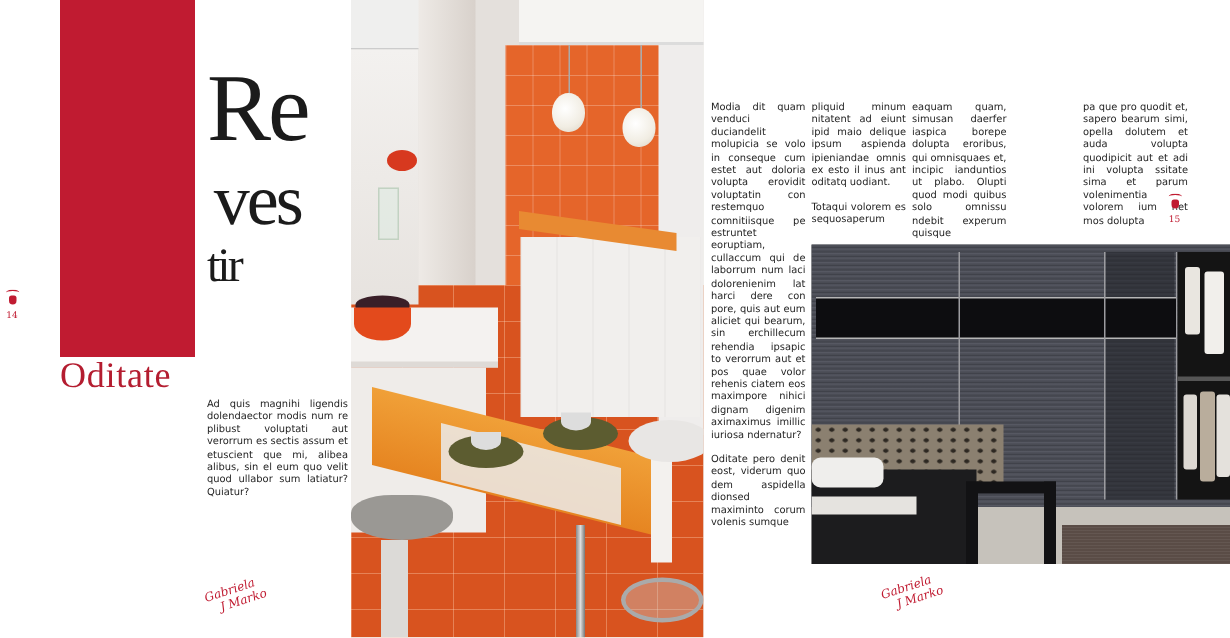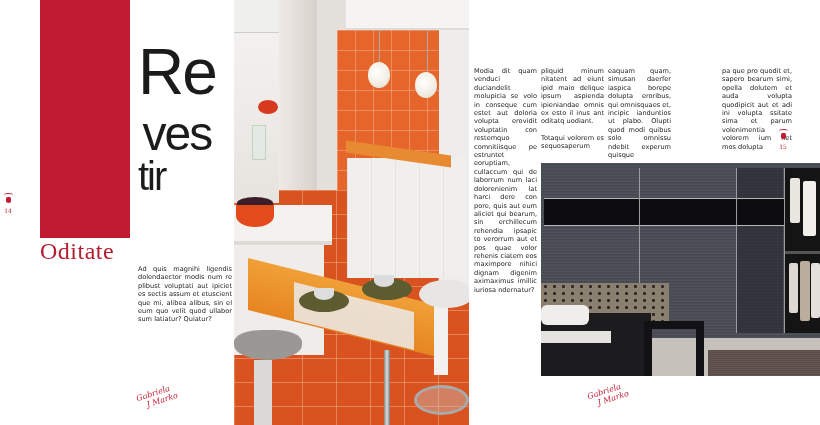--- a/index.html
+++ b/index.html
@@ -3,25 +3,25 @@
   <meta charset="utf-8">
   <style>
     * { margin: 0; padding: 0; box-sizing: border-box; }
     html, body { width: 820px; height: 425px; overflow: hidden; background: #ffffff; }
     body { position: relative; font-family: "DejaVu Sans", sans-serif; color: #222; }
 
     .spread { position: absolute; left: 0; top: 0; width: 820px; height: 425px; background: #fff; }
 
     
     .red-block { position: absolute; left: 40px; top: 0; width: 90px; height: 238px; background: #c01b31; }
-    .title { position: absolute; left: 138px; top: 42px; font-family: Liberation Sans, sans-serif; color: #1b1b1b; font-weight: 400; }
+    .title { position: absolute; left: 138px; top: 42px; font-family: Liberation Serif, serif; color: #1b1b1b; font-weight: 400; }
     .title .ln { display: block; letter-spacing: -2px; line-height: 1; }
     .title .l1 { font-size: 64px; line-height: 60px; }
     .title .l2 { font-size: 48px; line-height: 40px; margin-top: 12px; text-align: center; }
-    .title .l3 { font-size: 40px; line-height: 44px; }
+    .title .l3 { font-size: 32px; line-height: 44px; }
 
     .boutique { position: absolute; left: 40px; top: 238px; font-family: "Liberation Serif", serif; font-size: 24px; color: #b41d30; letter-spacing: 0.5px; }
 
     .body-left { position: absolute; left: 138px; top: 265px; width: 94px; font-family: "DejaVu Sans", sans-serif; font-size: 6.6px; line-height: 8.4px; color: #1e1e1e; text-align: justify; }
     .body-left p + p { margin-top: 8px; }
 
     .page-mark { position: absolute; width: 16px; text-align: center; color: #c01b31; }
     .page-mark .glyph { display: block; width: 10px; height: 14px; margin: 0 auto; position: relative; }
     .page-mark .glyph .head { position: absolute; left: 3px; top: 4px; width: 5px; height: 6px; background: #c01b31; border-radius: 2px 2px 3px 3px; }
     .page-mark .glyph .horns { position: absolute; left: 1px; top: 0; width: 9px; height: 4px; border-top: 1px solid #c01b31; border-radius: 50% 50% 0 0; }
@@ -105,21 +105,21 @@
 
   <h1 class="title">
     <span class="ln l1">Re</span>
     <span class="ln l2">ves</span>
     <span class="ln l3">tir</span>
   </h1>
 
   <div class="boutique">Oditate</div>
 
   <div class="body-left">
-    <p>Ad quis magnihi ligendis dolendaector modis num re plibust voluptati aut ipiciet es sectis assum et etuscient que mi, alibea alibus, sin el eum quo velit quod ullabor sum latiatur? Quiatur?</p>
+    <p>Ad quis magnihi ligendis dolendaector modis num re plibust voluptati aut verorrum es sectis assum et etuscient que mi, alibea alibus, sin el eum quo velit quod ullabor sum latiatur? Quiatur?</p>
   </div>
 
   <div class="page-mark pm-left">
     <span class="glyph">
         <span class="horns"></span>
         <span class="head"></span>
       </span>
     <span class="num">14</span>
   </div>
 
@@ -157,20 +157,21 @@
     <div class="k-leg"></div>
     <div class="k-stool-left-leg"></div>
     <div class="k-stool-left"></div>
     <div class="k-stool-right-base"></div>
     <div class="k-stool-right-leg"></div>
     <div class="k-stool-right"></div>
   </div>
 
   <div class="col col-1">
     <p>Modia dit quam venduci duciandelit molupicia se volo in conseque cum estet aut doloria volupta erovidit voluptatin con restemquo comnitiisque pe estruntet eoruptiam, cullaccum qui de laborrum num laci dolorenienim lat harci dere con pore, quis aut eum aliciet qui bearum, sin erchillecum rehendia ipsapic to verorrum aut et pos quae volor rehenis ciatem eos maximpore nihici dignam digenim aximaximus imillic iuriosa ndernatur?</p>
+    <p>Oditate pero denit eost, viderum quo dem aspidella dionsed maximinto corum volenis sumque</p>
   </div>
   <div class="col col-2">
     <p>pliquid minum nitatent ad eiunt ipid maio delique ipsum aspienda ipieniandae omnis ex esto il inus ant oditatq uodiant.</p>
     <p>Totaqui volorem es sequosaperum</p>
   </div>
   <div class="col col-3">
     <p>eaquam quam, simusan daerfer iaspica borepe dolupta eroribus, qui omnisquaes et, incipic ianduntios ut plabo. Olupti quod modi quibus solo omnissu ndebit experum quisque</p>
   </div>
   <div class="col col-4">
     <p>pa que pro quodit et, sapero bearum simi, opella dolutem et auda volupta quodipicit aut et adi ini volupta ssitate sima et parum volenimentia volorem ium net mos dolupta</p>

